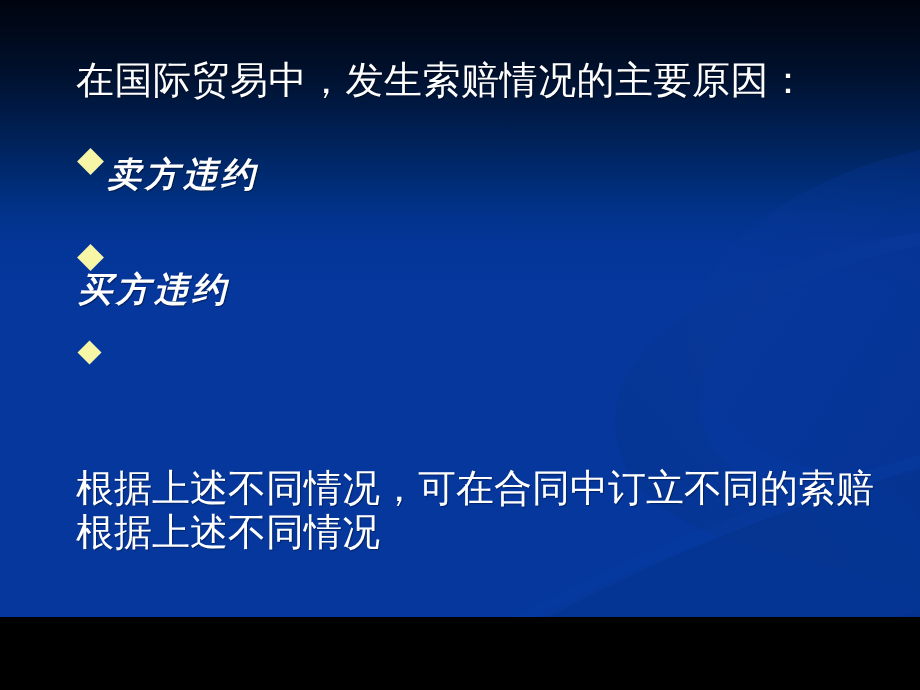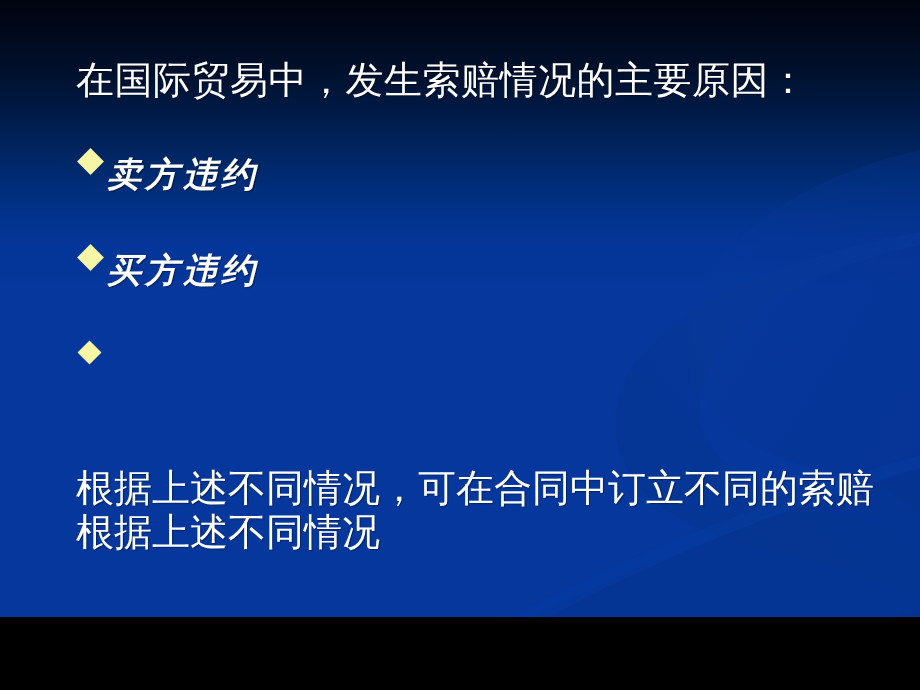--- a/index.html
+++ b/index.html
@@ -55,21 +55,21 @@
     top: 152px;
     width: 800px;
   }
   .bullet-row {
     display: flex;
     align-items: flex-start;
     height: 44px;
     white-space: nowrap;
   }
   .bullet-row.r1 { margin-bottom: 52px; }
-  .bullet-row.r2 { margin-bottom: 52px; }
+  .bullet-row.r2 { margin-bottom: 52px; flex-direction: column; }
 
   .diamond {
     width: 19px;
     height: 19px;
     background: #f6f6a6;
     transform: rotate(45deg);
     flex: 0 0 auto;
     margin-right: 7px;
     margin-left: 3px;
   }

